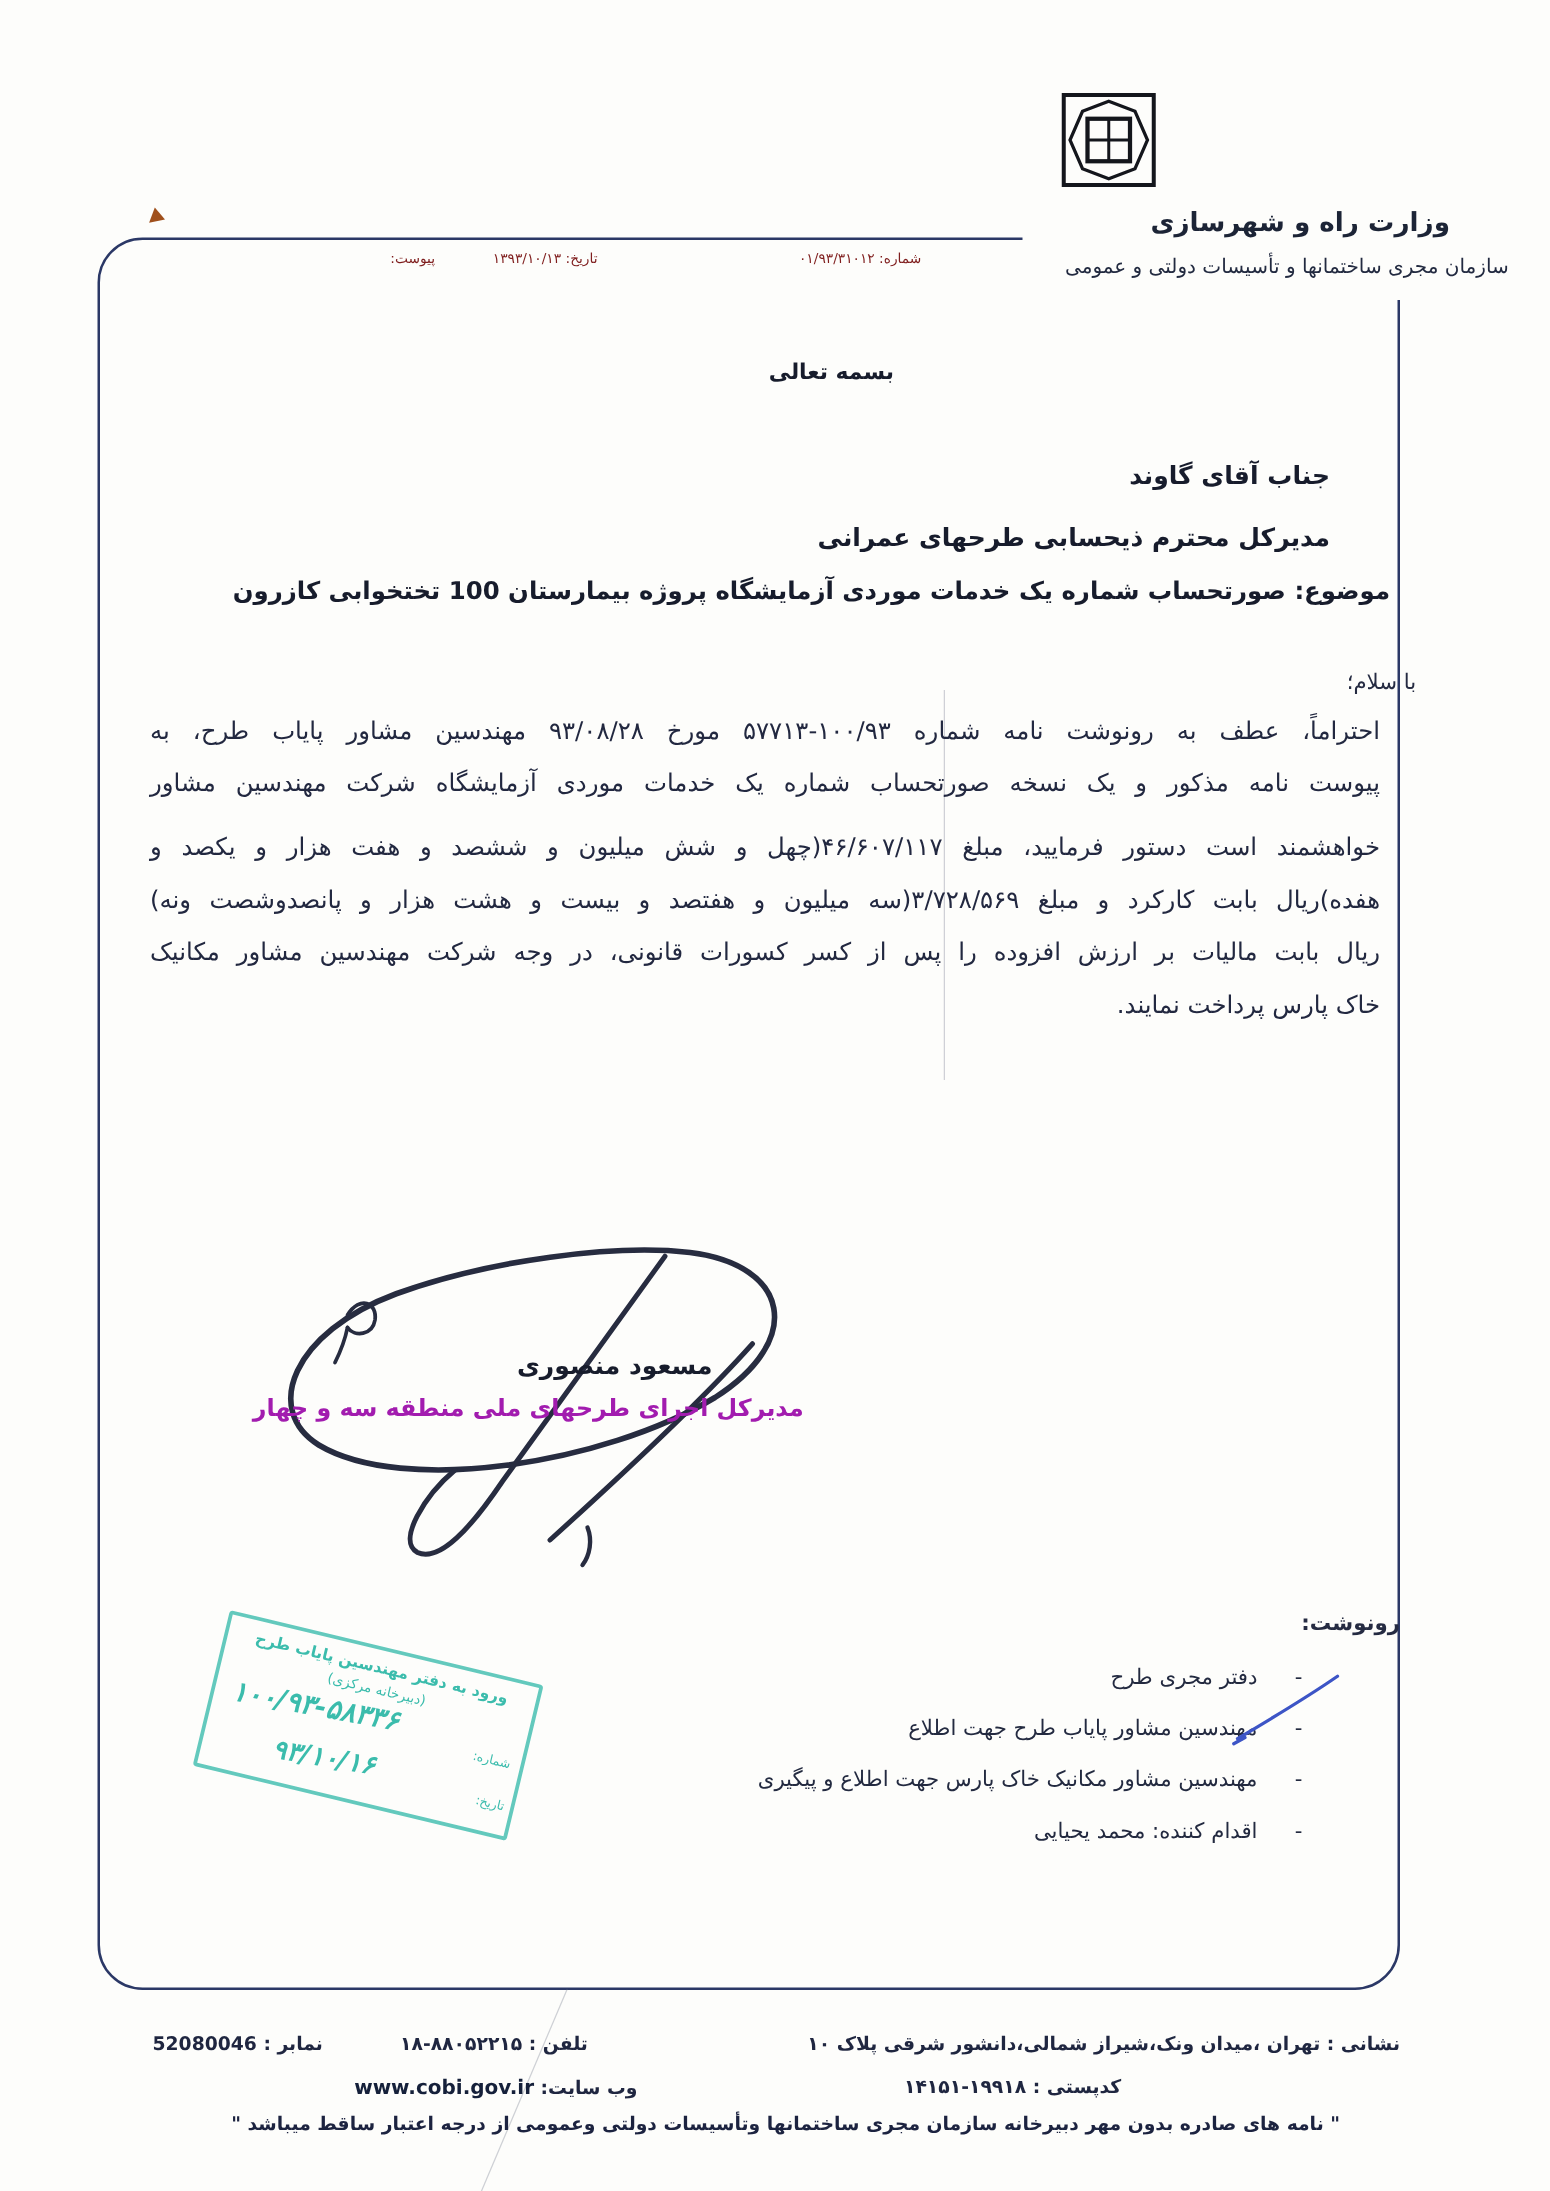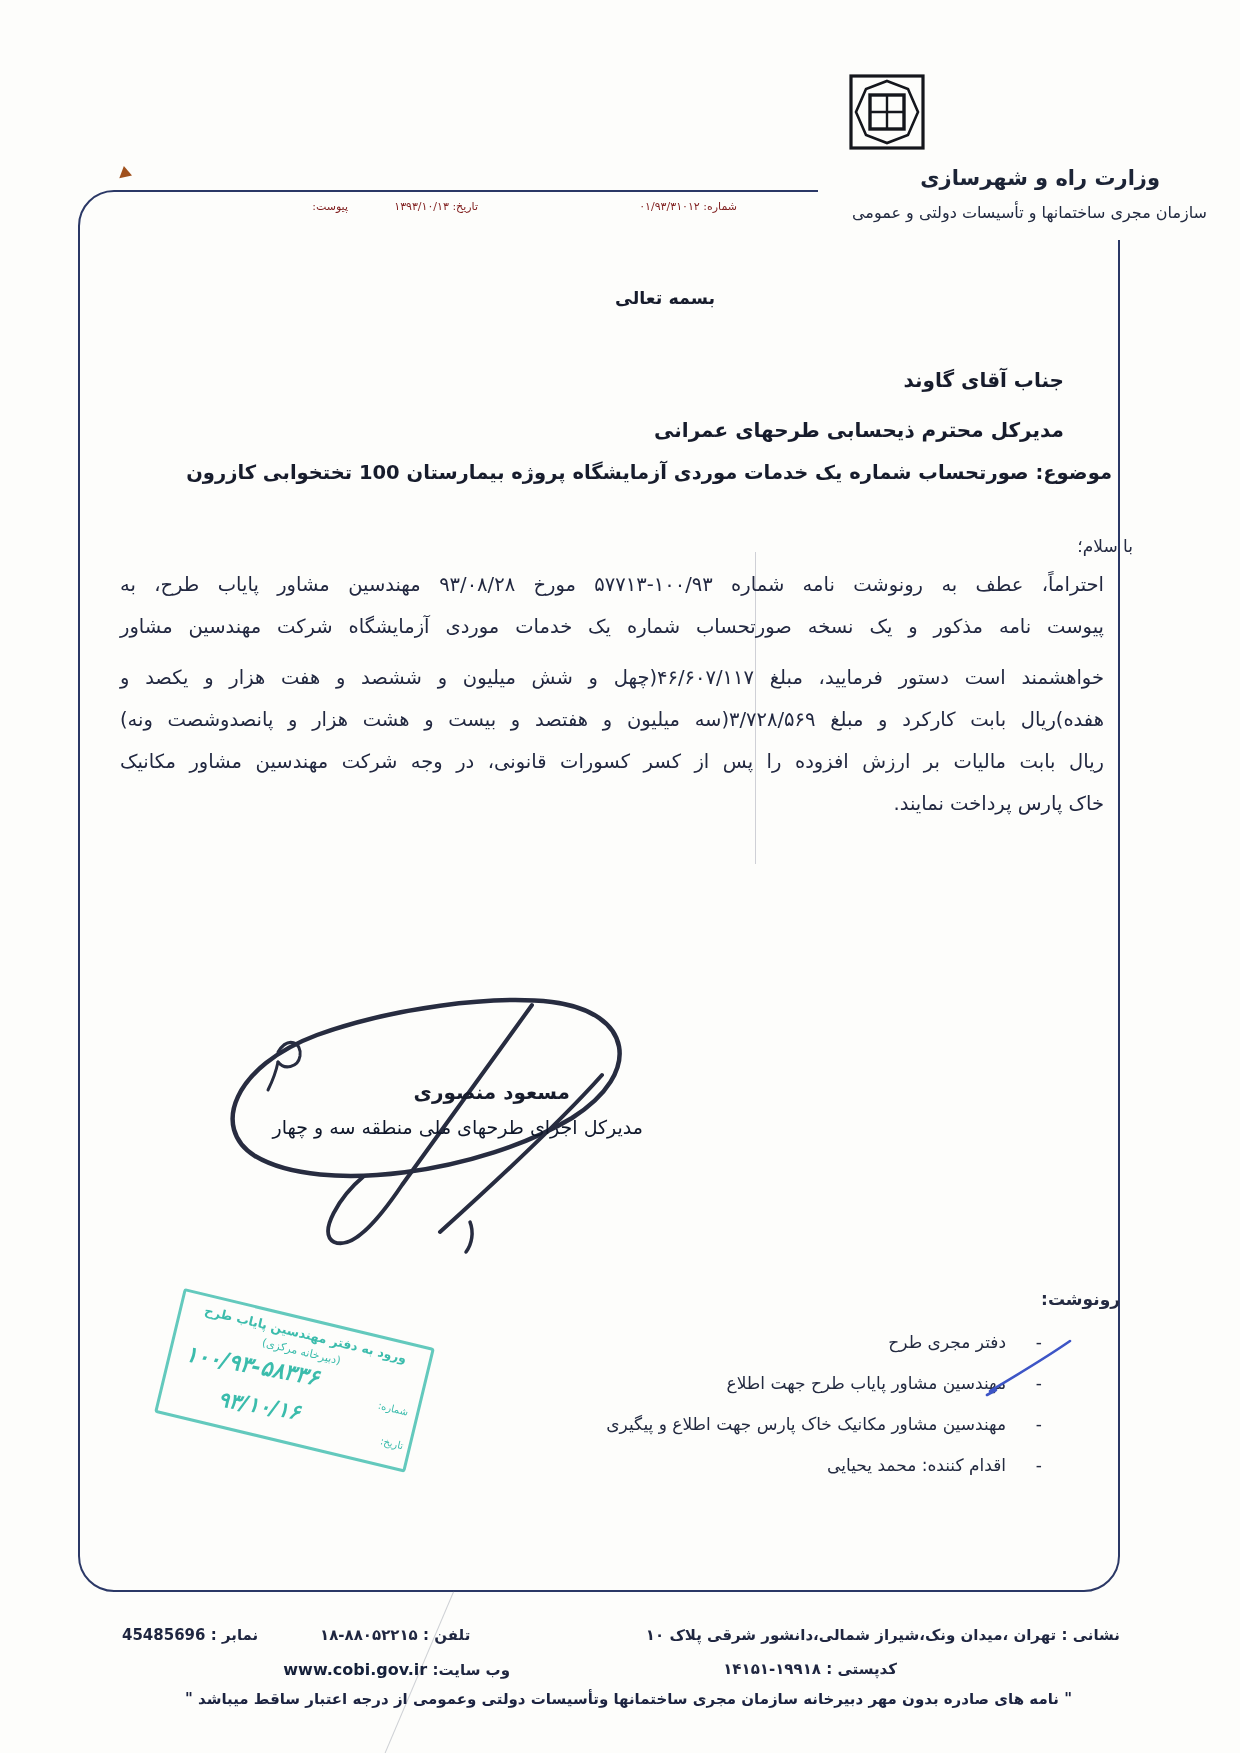--- a/index.html
+++ b/index.html
@@ -38,21 +38,21 @@
   
   .body-text{left:148px;top:564px;width:984px;}
   .para{margin:0 0 9px 0;}
   .body-line{
     font-size:19.5px;line-height:42px;font-weight:500;color:#222840;
     text-align:justify;text-align-last:justify;white-space:normal;
   }
   .body-line.end{text-align-last:right;}
   
   .sig-name{right:670px;top:1080px;font-size:20px;font-weight:bold;color:#171c2c;white-space:nowrap;}
-  .sig-title{right:597px;top:1116px;font-size:19px;font-weight:normal;color:#0f172a;white-space:nowrap;}
+  .sig-title{right:597px;top:1116px;font-size:19px;font-weight:bold;color:#a21caf;white-space:nowrap;}
   .sig-svg{left:180px;top:960px;}
   
   .stamp{
     left:212px;top:1288px;width:258px;height:128px;
     border:3px solid rgba(44,183,166,.8);border-radius:3px;
     transform:rotate(13.5deg);transform-origin:top left;
     color:#2bb7a6;opacity:.92;box-sizing:border-box;
   }
   .stamp-line1{position:absolute;top:6px;left:0;width:100%;text-align:center;font-size:12.5px;font-weight:bold;}
   .stamp-line2{position:absolute;top:25px;left:0;width:100%;text-align:center;font-size:11px;}
@@ -182,21 +182,21 @@
     </svg>
   </div>
 
   <div class="abs footer-item f-address">نشانی : تهران ،میدان ونک،شیراز شمالی،دانشور شرقی پلاک ۱۰</div>
   <div class="abs footer-item f-phone">
     <span>تلفن :</span>
     <span class="ltr">۱۸-۸۸۰۵۲۲۱۵</span>
   </div>
   <div class="abs footer-item f-fax">
     <span>نمابر :</span>
-    <span class="ltr">45485696</span>
+    <span class="ltr">52080046</span>
   </div>
   <div class="abs footer-item f-postal">
     <span>کدپستی :</span>
     <span class="ltr">۱۴۱۵۱-۱۹۹۱۸</span>
   </div>
   <div class="abs footer-item f-web">
     <span>وب سایت:</span>
     <span class="url ltr">www.cobi.gov.ir</span>
   </div>
   <div class="abs disclaimer">" نامه های صادره بدون مهر دبیرخانه سازمان مجری ساختمانها وتأسیسات دولتی وعمومی از درجه اعتبار ساقط میباشد "</div>

